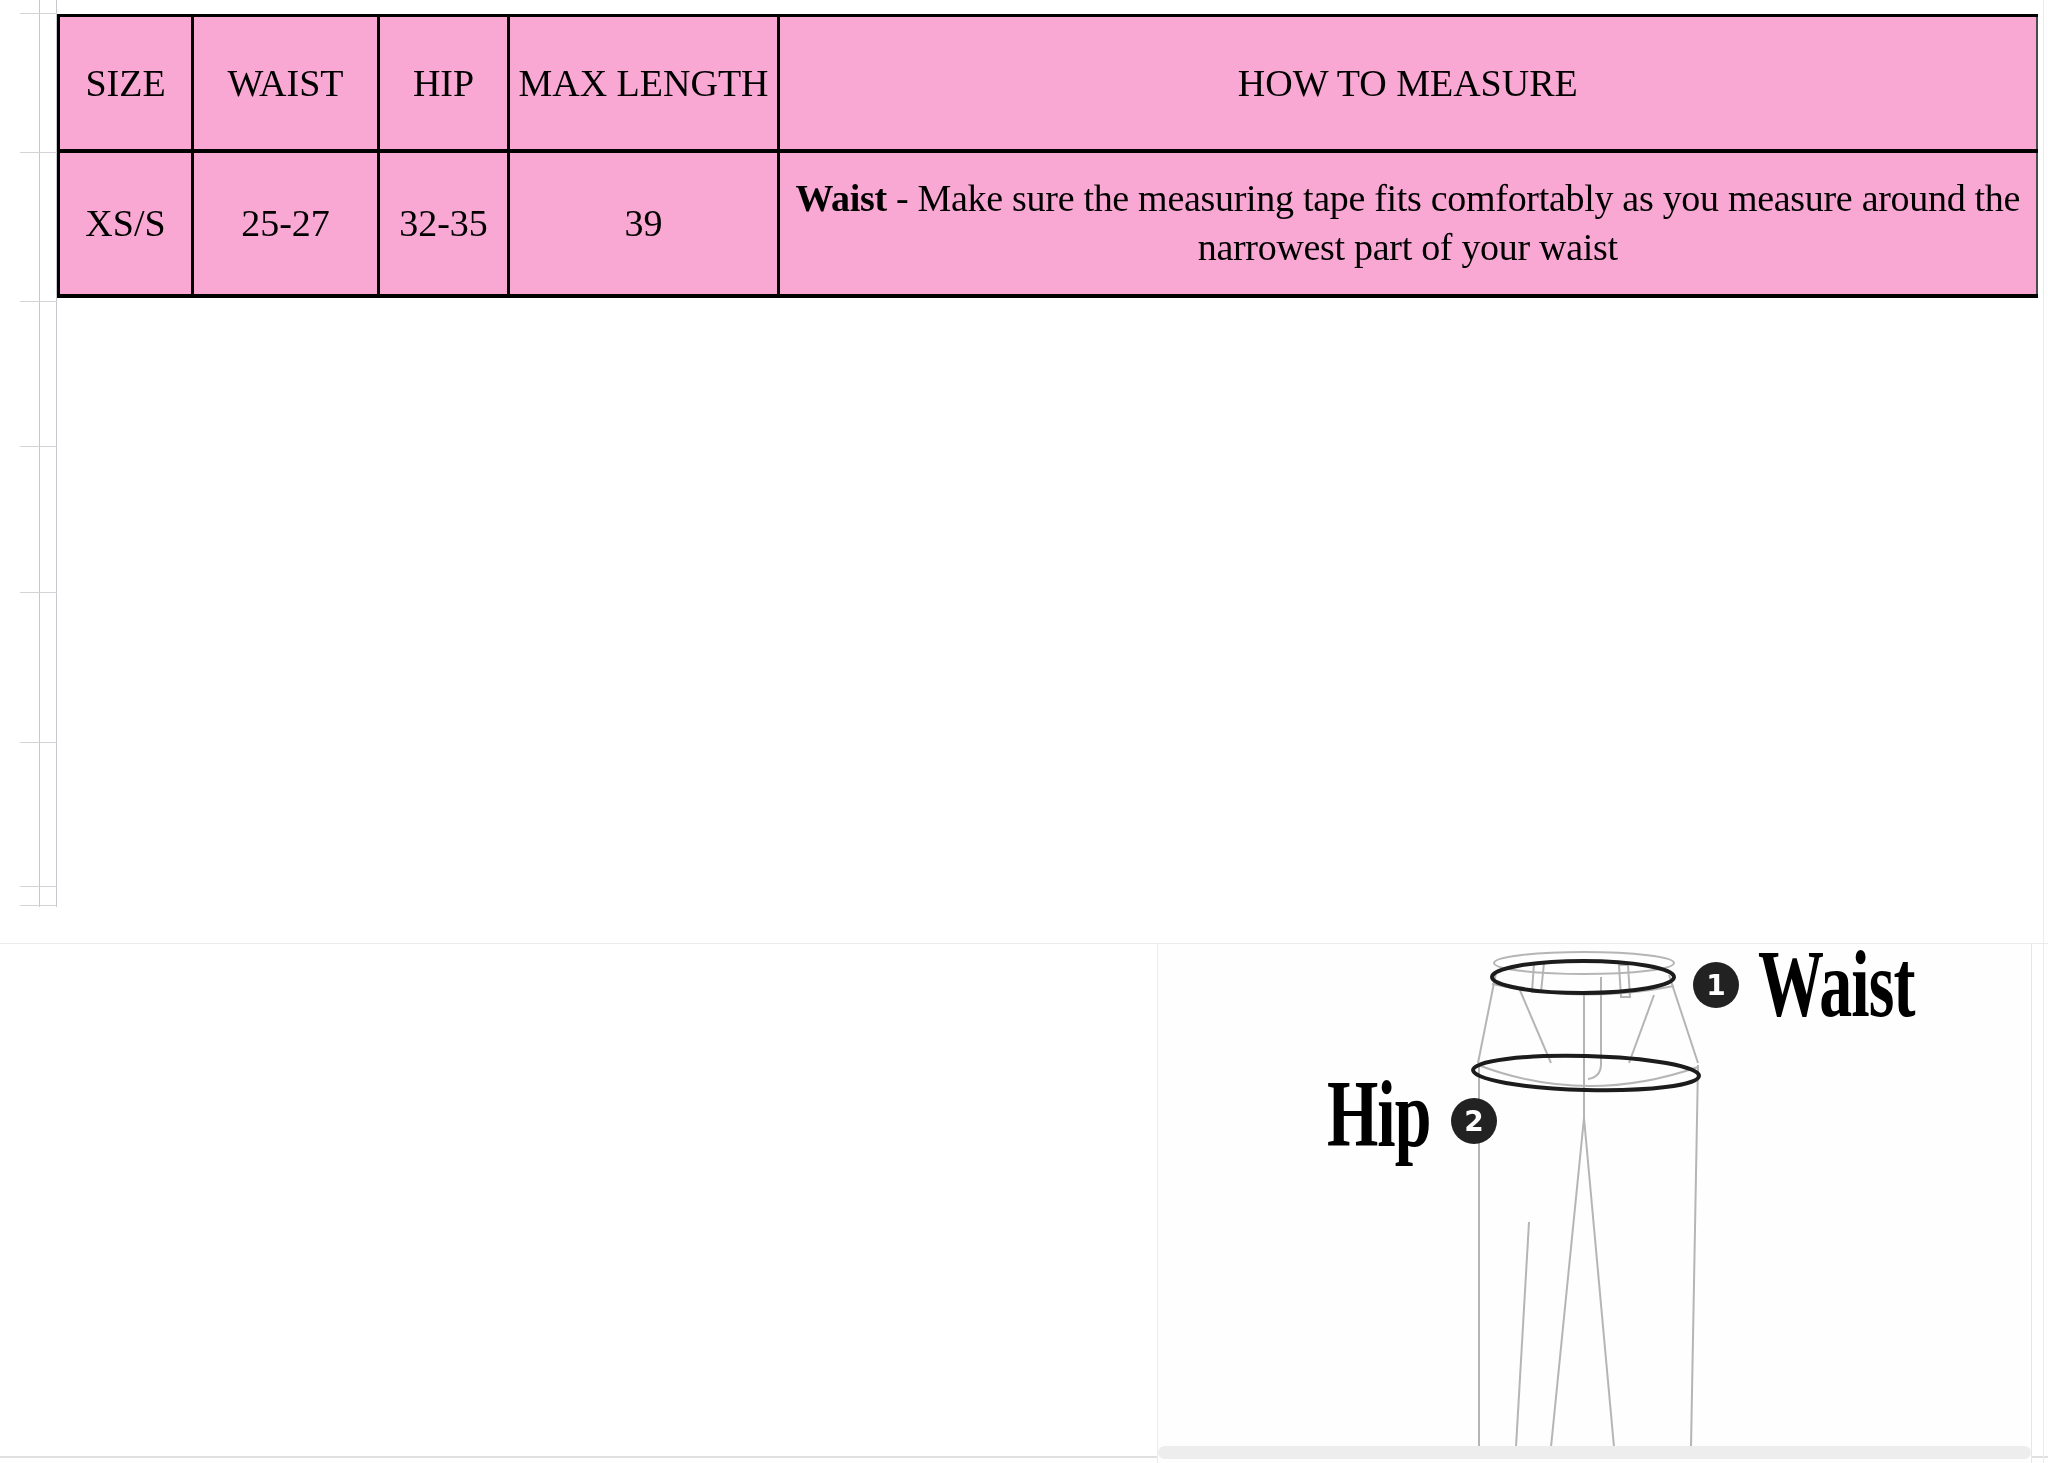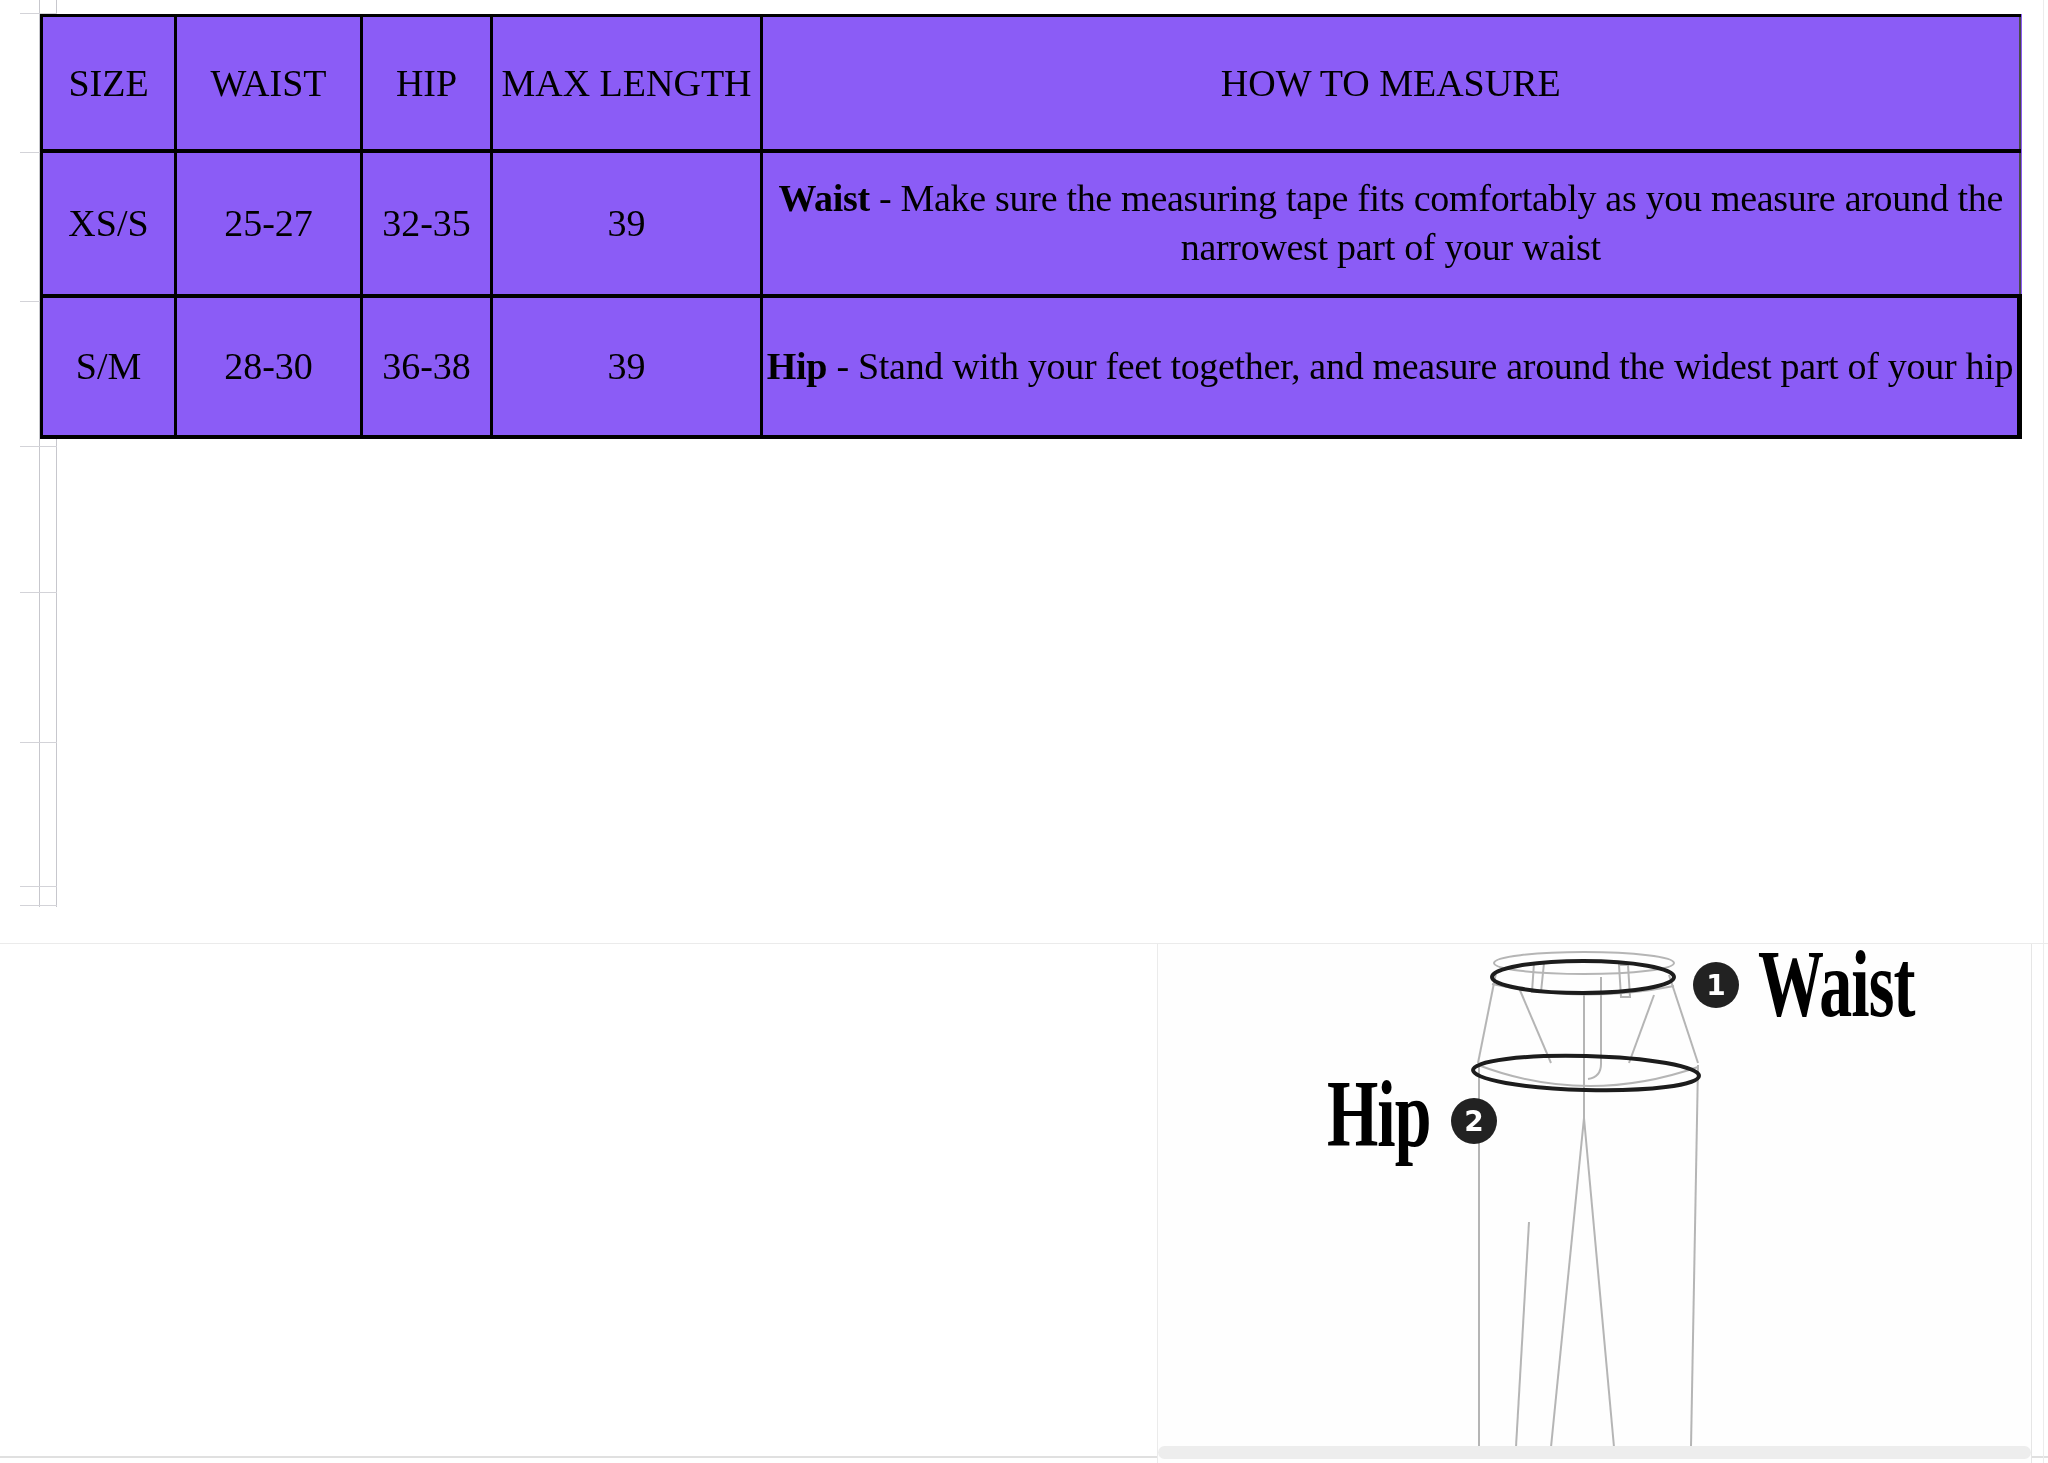--- a/index.html
+++ b/index.html
@@ -14,23 +14,23 @@
     position:absolute; left:39px; top:0; width:16px; height:907px;
     border-left:1px solid #c7c7cd; border-right:1px solid #c7c7cd;
     background:#fff;
   }
   .row-tick {
     position:absolute; left:20px; width:37px; height:1px; background:#d3d3d8;
   }
 
   
   table.size-chart {
-    position:absolute; left:40px; top:14px;
+    position:absolute; left:57px; top:14px;
     width:1978px; table-layout:fixed; border-collapse:collapse;
-    background:#8b5cf6;
+    background:#f9a8d4;
     border-top:3px solid #000; border-left:3px solid #000;
     border-right:2px solid #4a4a4a; border-bottom:4px solid #000;
   }
   table.size-chart td {
     border-right:3px solid #000; border-bottom:4px solid #000;
     text-align:center; vertical-align:middle;
     font-size:38px; padding:0;
   }
   table.size-chart td:last-child { border-right:none;text-align:center; }
   td.measure-cell {
@@ -104,27 +104,20 @@
       <td>MAX LENGTH</td>
       <td>HOW TO MEASURE</td>
     </tr>
     <tr style="height:145px">
       <td>XS/S</td>
       <td>25-27</td>
       <td>32-35</td>
       <td>39</td>
       <td class="measure-cell"><span class="b">Waist</span><span> - Make sure the measuring tape fits comfortably as you measure around the narrowest part of your waist</span></td>
     </tr>
-    <tr style="height:141px">
-      <td>S/M</td>
-      <td>28-30</td>
-      <td>36-38</td>
-      <td>39</td>
-      <td class="measure-cell hip-highlight"><span class="b">Hip</span><span> - Stand with your feet together, and measure around the widest part of your hip</span></td>
-    </tr>
   </tbody>
     </table>
 
   <div class="bottom-divider-top"></div>
   <div class="bottom-divider-low"></div>
   <div class="page-right-edge"></div>
 
   <div class="diagram-block">
     <svg class="pants-svg" width="873" height="519" viewBox="0 0 873 519">
 

